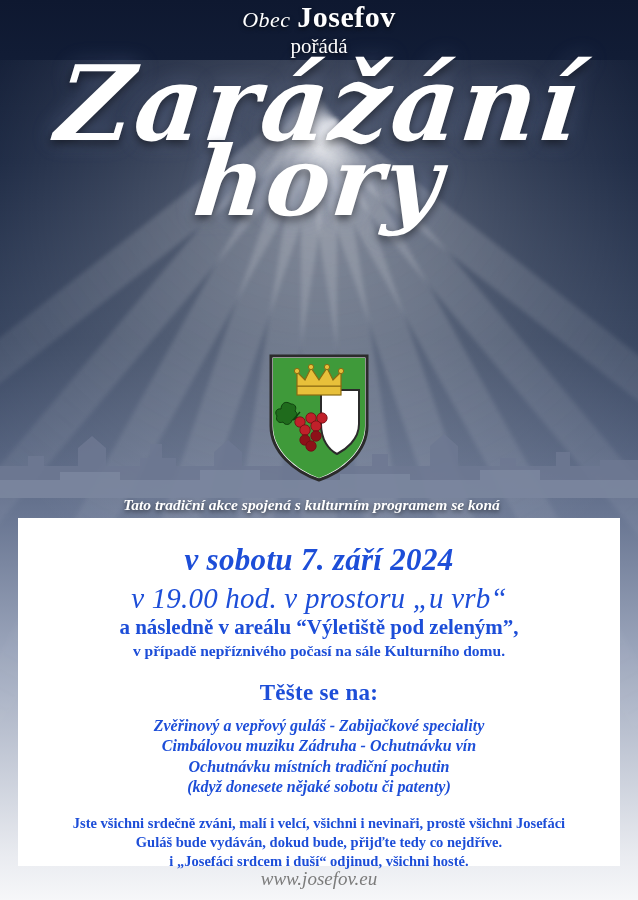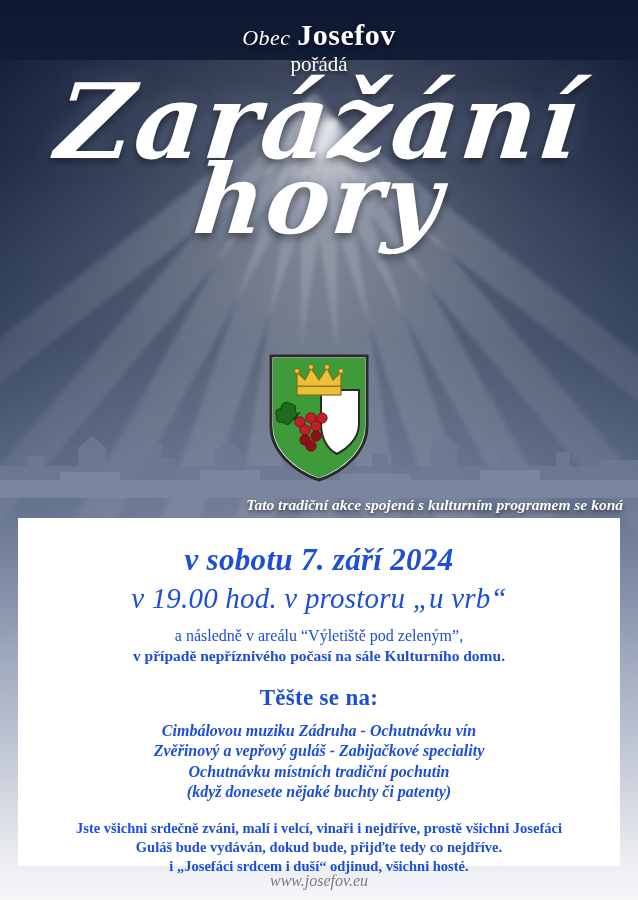--- a/index.html
+++ b/index.html
@@ -52,21 +52,21 @@
     left: 0;
     right: 0;
     bottom: 402px;
     height: 90px;
     pointer-events: none;
   }
 
   .header {
     position: relative;
     text-align: center;
-    padding-top: 18px;
+    padding-top: 0;
     color: #ffffff;
   }
   .obec-line {
     font-size: 25px;
     letter-spacing: 0.5px;
     text-shadow: 0 2px 4px rgba(0,0,0,0.6);
   }
   .obec-line .obec {
     font-style: italic;
     font-size: 22px;
@@ -115,21 +115,21 @@
     margin-left: -52px;
     width: 104px;
     height: 132px;
   }
 
   .subtitle {
     position: absolute;
     left: 0;
     right: 15px;
     top: 496px;
-    text-align: right;
+    text-align: center;
     color: #ffffff;
     font-style: italic;
     font-weight: bold;
     font-size: 15.5px;
     text-shadow: 0 2px 4px rgba(0,0,0,0.55);
   }
 
   
   .panel {
     position: absolute;
@@ -152,23 +152,22 @@
   }
   .time-line {
     font-style: italic;
     font-weight: normal;
     font-size: 29px;
     margin-top: 4px;
     letter-spacing: 0.2px;
     text-align: center;
   }
   .note1 {
-    font-weight: normal;
-    font-size: 16px;
-    margin-top: 12px;
+    font-weight: bold;
+    font-size: 21px;
   }
   .note2 {
     font-weight: bold;
     font-size: 15.5px;
     margin-top: 2px;
   }
   .tesste {
     font-weight: bold;
     font-size: 23px;
     margin-top: 20px;
@@ -187,21 +186,21 @@
     font-size: 14.5px;
     line-height: 1.3;
   }
   .web {
     position: absolute;
     left: 0;
     right: 0;
     bottom: 10px;
     text-align: center;
     font-style: italic;
-    font-size: 16px;
+    font-size: 19px;
     color: #7b7b7b;
   }
 </style>
 </head>
 <body>
 
 <div class="poster">
 
   <div class="glow"></div>
 
@@ -280,27 +279,27 @@
   <div class="subtitle">Tato tradiční akce spojená s kulturním programem se koná</div>
 
   <div class="panel">
     <div class="date-line">v sobotu 7. září 2024</div>
     <div class="time-line">v 19.00 hod. v prostoru „u vrb“</div>
     <div class="note1">a následně v areálu “Výletiště pod zeleným”,</div>
     <div class="note2">v případě nepříznivého počasí na sále Kulturního domu.</div>
 
     <div class="tesste">Těšte se na:</div>
     <div class="program">
+      <div>Zvěřinový a vepřový guláš - Zabijačkové speciality</div>
       <div>Cimbálovou muziku Zádruha - Ochutnávku vín</div>
-      <div>Zvěřinový a vepřový guláš - Zabijačkové speciality</div>
       <div>Ochutnávku místních tradiční pochutin</div>
-      <div>(když donesete nějaké buchty či patenty)</div>
+      <div>(když donesete nějaké sobotu či patenty)</div>
     </div>
 
     <div class="invite">
-      <div>Jste všichni srdečně zváni, malí i velcí, vinaři i nejdříve, prostě všichni Josefáci</div>
+      <div>Jste všichni srdečně zváni, malí i velcí, všichni i nevinaři, prostě všichni Josefáci</div>
       <div>Guláš bude vydáván, dokud bude, přijďte tedy co nejdříve.</div>
       <div>i „Josefáci srdcem i duší“ odjinud, všichni hosté.</div>
     </div>
   </div>
 
   <div class="web">www.josefov.eu</div>
 </div>
 
 </body></html>

